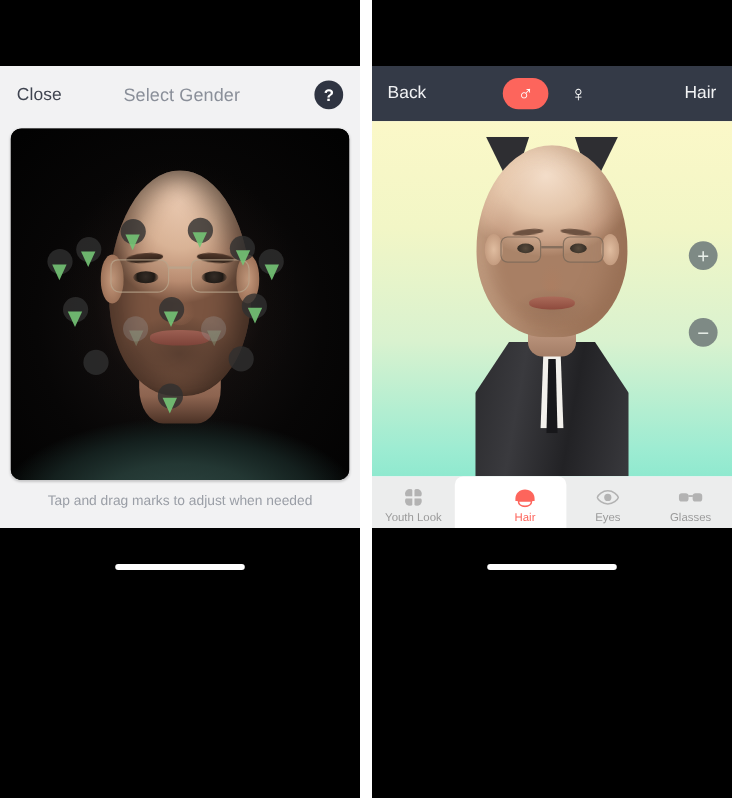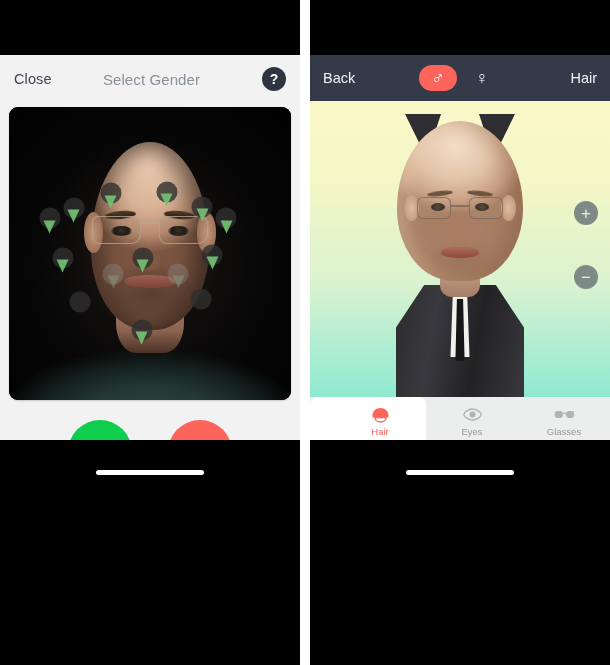--- a/index.html
+++ b/index.html
@@ -407,20 +407,21 @@
           </div>
         <div class="marker plain" style="left:68%; top:65.5%;">
             <span class="blob"></span>
           </div>
         <div class="marker" style="left:47%;   top:76%;">
             <span class="blob"></span>
             <span class="tip"></span>
           </div>
       </div>
 
+      <div class="hint-text">Tap and drag marks to adjust when needed</div>
 
       <div class="gender-row">
         <div class="gender-btn" style="background:#0fce4e;">M</div>
         <div class="gender-btn" style="background:#fd655c;">F</div>
       </div>
 
     </div>
     <div class="home-indicator"></div>
   </div>
 
@@ -459,20 +460,33 @@
             <div class="av-nose"></div>
             <div class="av-chin"></div>
             <div class="av-mouth"></div>
           </div>
         </div>
         <div class="zoom-btn zoom-in">+</div>
         <div class="zoom-btn zoom-out">−</div>
       </div>
 
       <div class="tabbar">
+        <div class="tab">
+          <span class="ticon">
+            <svg width="17" height="17" viewBox="0 0 17 17">
+              <circle cx="5.5" cy="5.5" r="4" fill="#b3b3b3"></circle>
+                <circle cx="11.5" cy="5.5" r="4" fill="#b3b3b3"></circle>
+              <circle cx="5.5" cy="11.5" r="4" fill="#b3b3b3"></circle>
+                <circle cx="11.5" cy="11.5" r="4" fill="#b3b3b3"></circle>
+              <rect x="7.6" y="1" width="1.8" height="15" fill="#eceded"></rect>
+                <rect x="1" y="7.6" width="15" height="1.8" fill="#eceded"></rect>
+            </svg>
+          </span>
+          <span>Youth Look</span>
+        </div>
         <div class="tab active">
           <span class="ticon">
             <svg width="19" height="16" viewBox="0 0 19 16">
               <path d="M9.5 1 C4.8 1 1.5 4.4 1.5 8.6 L1.5 10.5 L17.5 10.5 L17.5 8.6 C17.5 4.4 14.2 1 9.5 1 Z" fill="#fd655c"></path>
               <path d="M4 10.5 C4 13.3 6.5 15 9.5 15 C12.5 15 15 13.3 15 10.5 Z" fill="none" stroke="#fd655c" stroke-width="1.3"></path>
             </svg>
           </span>
           <span>Hair</span>
         </div>
         <div class="tab">

